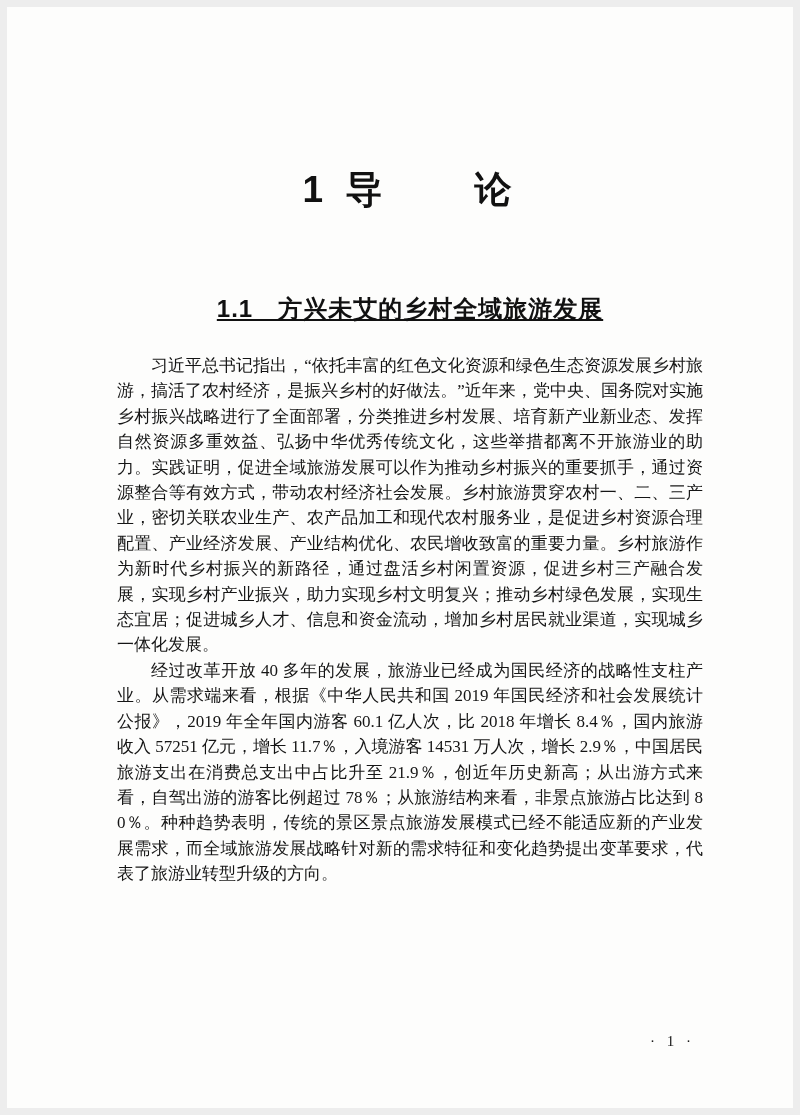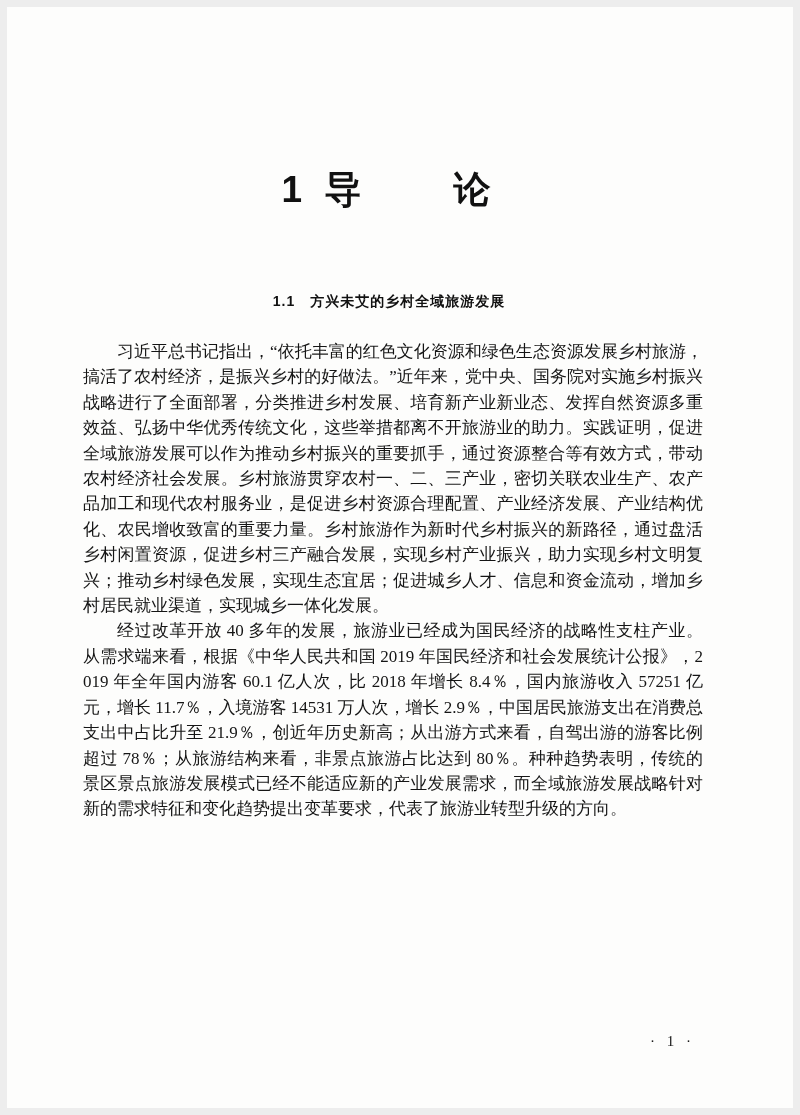--- a/index.html
+++ b/index.html
@@ -16,45 +16,45 @@
     padding: 7px;
     margin: 0 auto;
     overflow: hidden;
   }
   .page {
     position: relative;
     width: 100%;
     height: 100%;
     background: #fdfdfc;
     box-sizing: border-box;
-    padding: 0 90px 0 68px;
+    padding: 0 90px 0 110px;
     color: #1a1a1a;
     overflow: hidden;
   }
   .chapter-title {
     margin: 158px 0 0 0;
     text-align: center;
     font-family: "Liberation Sans", "DejaVu Sans", sans-serif;
     font-weight: bold;
     font-size: 37px;
     letter-spacing: 6px;
     color: #111;
   }
   .section-heading {
     margin: 78px 0 0 0;
     text-align: center;
     font-family: "Liberation Sans", "DejaVu Sans", sans-serif;
     font-weight: bold;
-    font-size: 14px;
+    font-size: 24px;
     letter-spacing: 1px;
     color: #111;
+    text-decoration: underline;
   }
   .body-text {
     margin-top: 28px;
-    margin-left: 8px;
   }
   .body-text p {
     margin: 0;
     font-size: 17px;
     line-height: 25.4px;
     text-align: justify;
     text-indent: 2em;
     color: #151515;
     word-break: break-all;
   }

